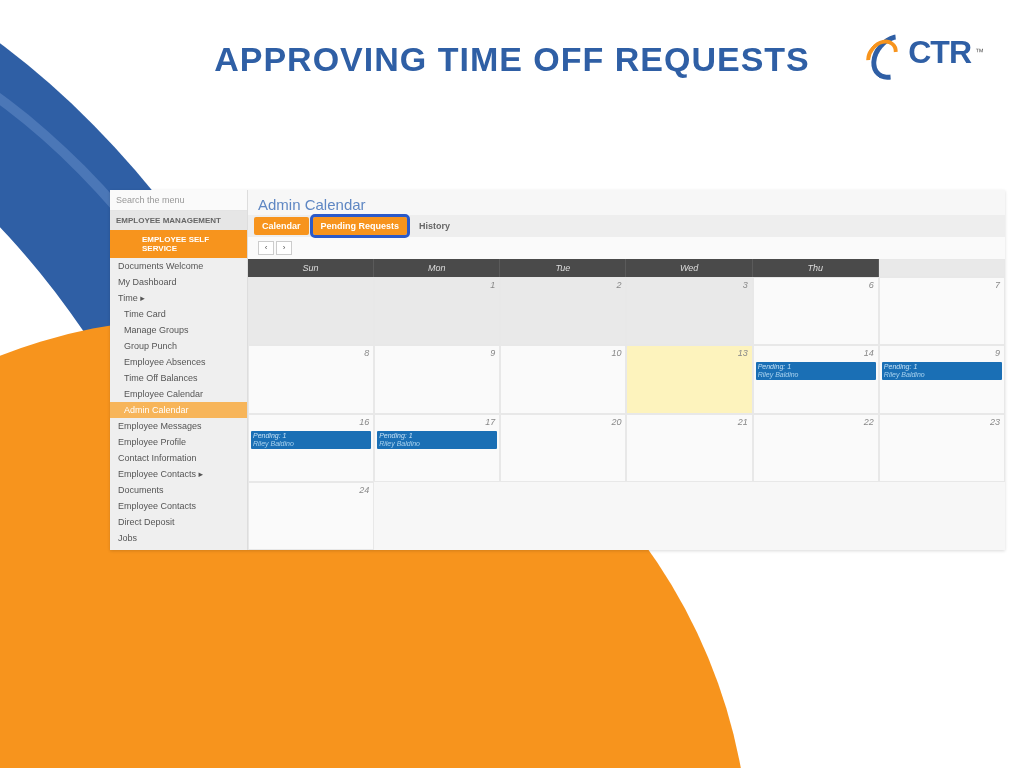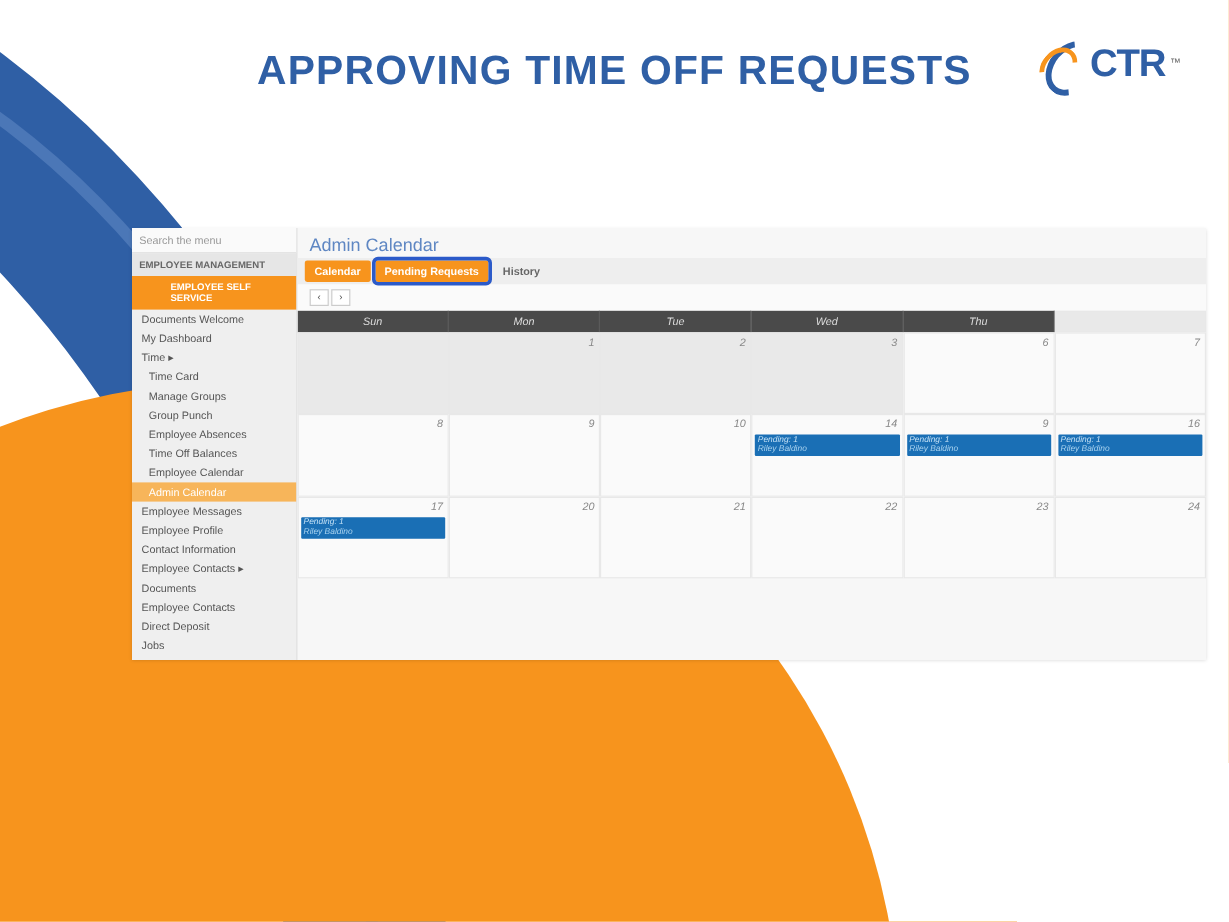--- a/index.html
+++ b/index.html
@@ -313,20 +313,23 @@
       <div class="cell">
           <span class="daynum">8</span>
         </div>
       <div class="cell">
           <span class="daynum">9</span>
         </div>
       <div class="cell">
           <span class="daynum">10</span>
         </div>
 
+      <div class="cell yellow">
+          <span class="daynum">13</span>
+        </div>
       <div class="cell">
         <span class="daynum">14</span>
         <div class="event"><span>Pending: 1</span><br><span class="line2">Riley Baldino</span></div>
       </div>
       <div class="cell">
         <span class="daynum">9</span>
         <div class="event"><span>Pending: 1</span><br><span class="line2">Riley Baldino</span></div>
       </div>
       <div class="cell">
         <span class="daynum">16</span>

